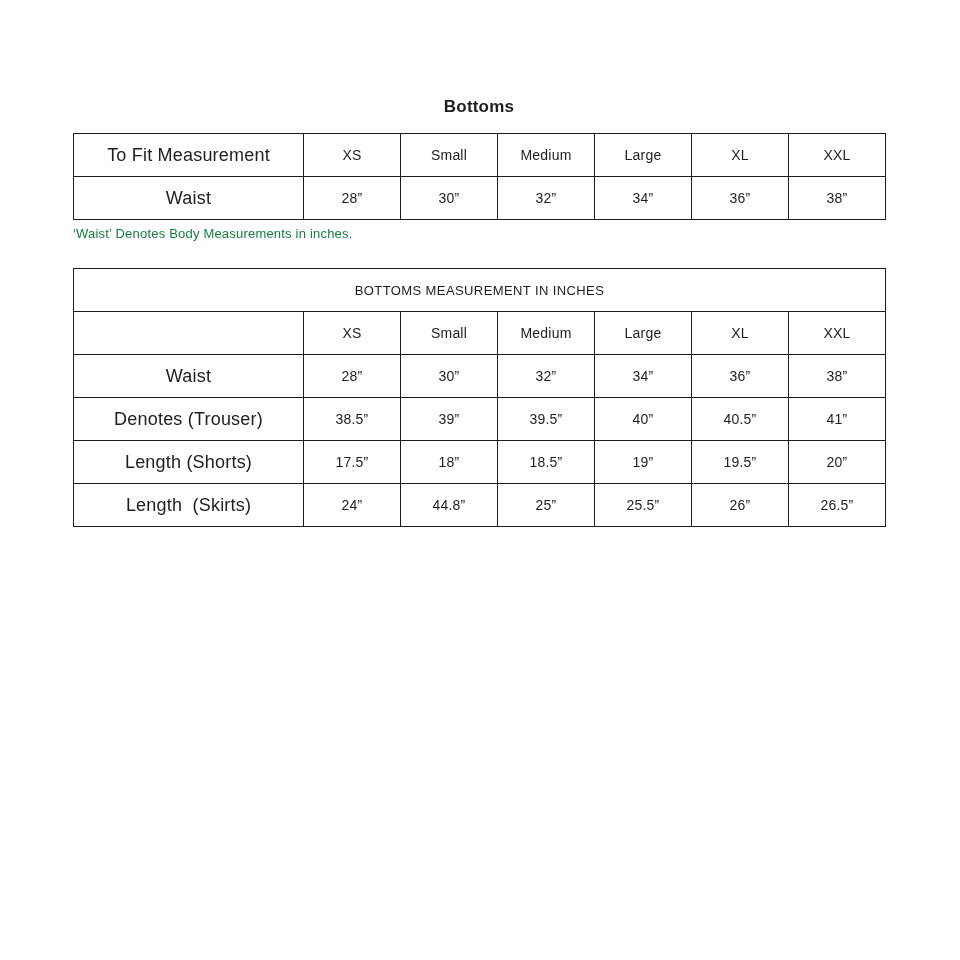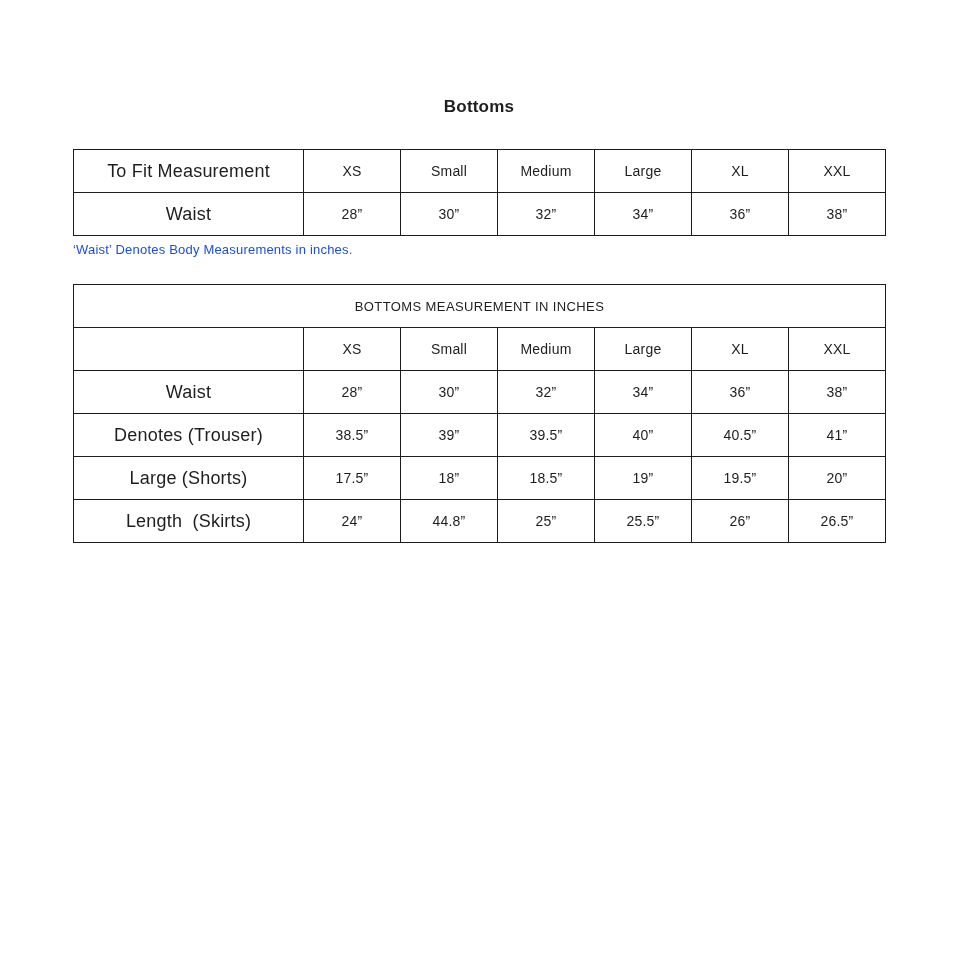--- a/index.html
+++ b/index.html
@@ -16,21 +16,21 @@
     color: #1e1e1e;
     overflow: hidden;
   }
   .content {
     position: absolute;
     left: 73px;
     top: 97px;
     width: 812px;
   }
   .page-title {
-    margin: 0 0 32px 0;
+    margin: 0 0 16px 0;
     text-align: center;
     font-size: 17px;
     font-weight: 700;
     letter-spacing: 0.2px;
     color: #1e1e1e;
   }
   table.sizing {
     border-collapse: collapse;
     table-layout: fixed;
     width: 812px;
@@ -49,21 +49,21 @@
   .cell-lg { font-size: 18px; letter-spacing: 0.2px; }
   .cell-sm { font-size: 14px; letter-spacing: 0.2px; }
   .table-title-cell {
     font-size: 13px;
     letter-spacing: 0.4px;
   }
   .note {
     margin: 6px 0 27px 0;
     font-size: 13px;
     letter-spacing: 0.2px;
-    color: #1d4ed8;
+    color: #15803d;
   }
 </style>
 </head>
 <body>
 
 <div class="page">
   <div class="content">
 
     <h2 class="page-title">Bottoms</h2>
 
@@ -136,21 +136,21 @@
         <tr>
           <td class="cell-lg">Denotes (Trouser)</td>
           <td class="cell-sm">38.5”</td>
           <td class="cell-sm">39”</td>
           <td class="cell-sm">39.5”</td>
           <td class="cell-sm">40”</td>
           <td class="cell-sm">40.5”</td>
           <td class="cell-sm">41”</td>
         </tr>
         <tr>
-          <td class="cell-lg">Large (Shorts)</td>
+          <td class="cell-lg">Length (Shorts)</td>
           <td class="cell-sm">17.5”</td>
           <td class="cell-sm">18”</td>
           <td class="cell-sm">18.5”</td>
           <td class="cell-sm">19”</td>
           <td class="cell-sm">19.5”</td>
           <td class="cell-sm">20”</td>
         </tr>
         <tr>
           <td class="cell-lg">Length  (Skirts)</td>
           <td class="cell-sm">24”</td>

